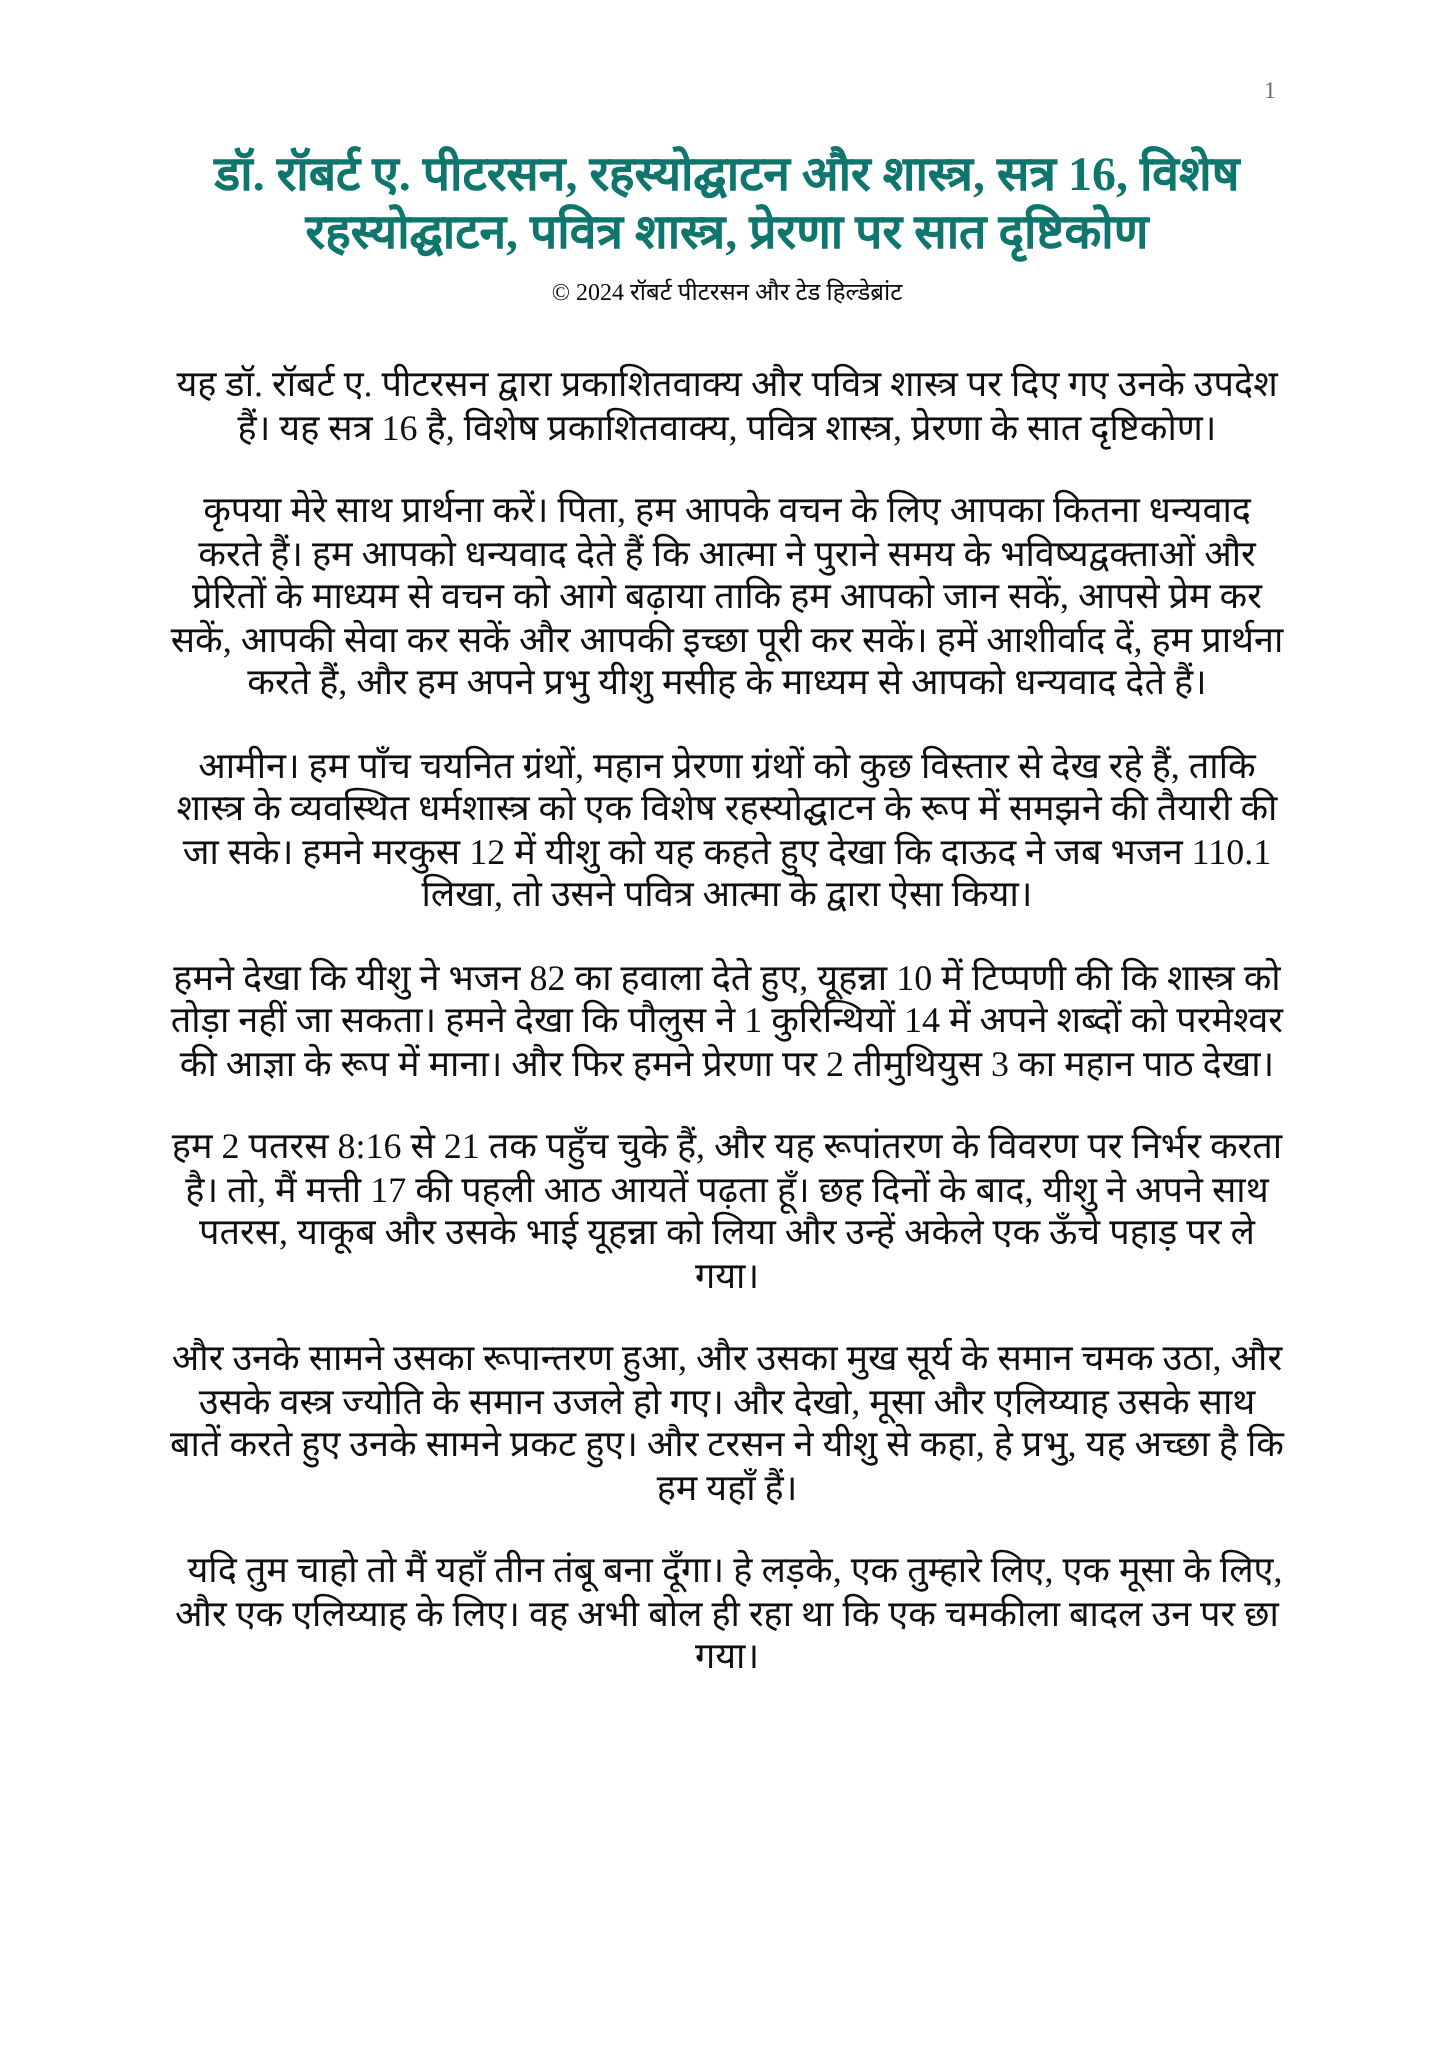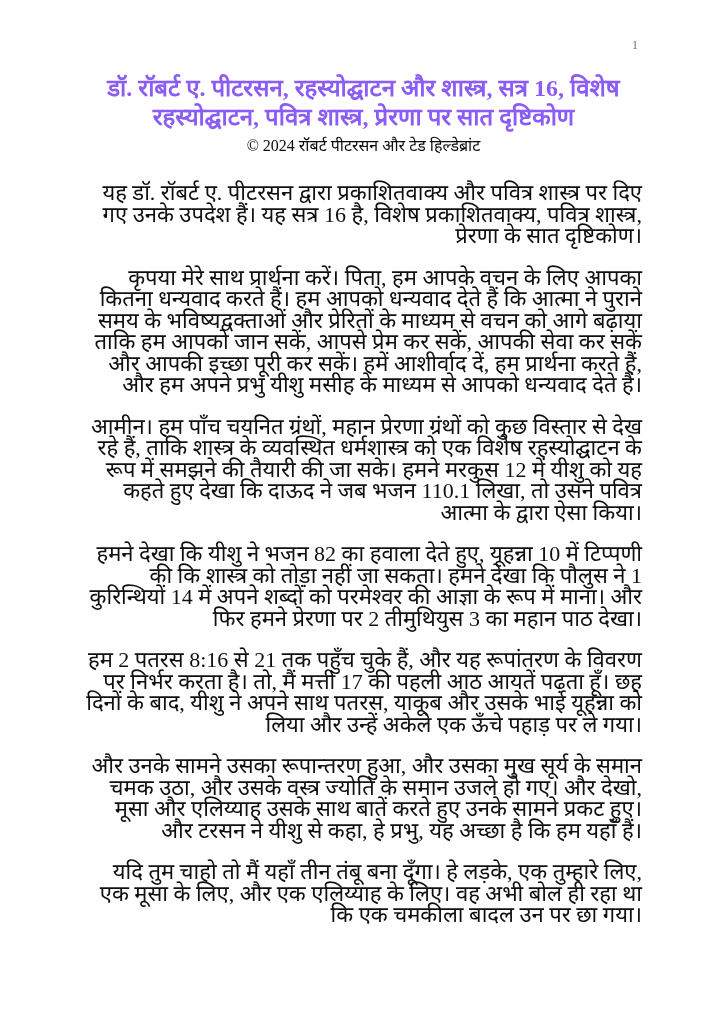--- a/index.html
+++ b/index.html
@@ -30,35 +30,35 @@
     left: 85px;
     width: 557px;
   }
   .doc-title {
     margin: 0 auto 4px auto;
     max-width: 575px;
     text-align: center;
     font-size: 24px;
     font-weight: bold;
     line-height: 29px;
-    color: #8b5cf6;
+    color: #0f766e;
   }
   .copyright {
     margin: 0 0 26px 0;
     text-align: center;
-    font-size: 16px;
+    font-size: 12px;
     line-height: 20px;
     color: #0a0a0a;
   }
   .body-text p {
     margin: 0 0 20px 0;
-    font-size: 22px;
+    font-size: 18px;
     line-height: 21.5px;
     color: #0f0f0f;
-    text-align: right;
+    text-align: center;
   }
   .body-text p.first-line-indent {
     text-indent: 8px;
   }
 </style>
 </head>
 <body>
 
 <div class="page">
 

